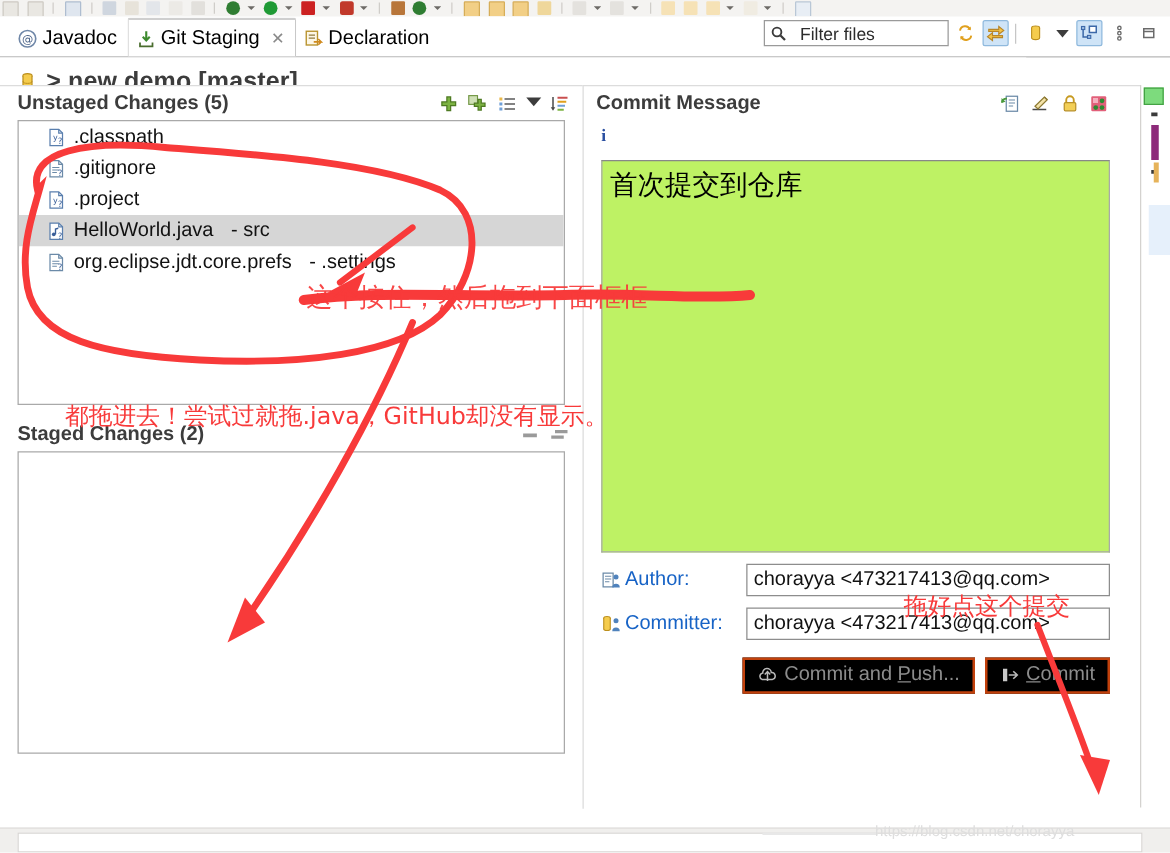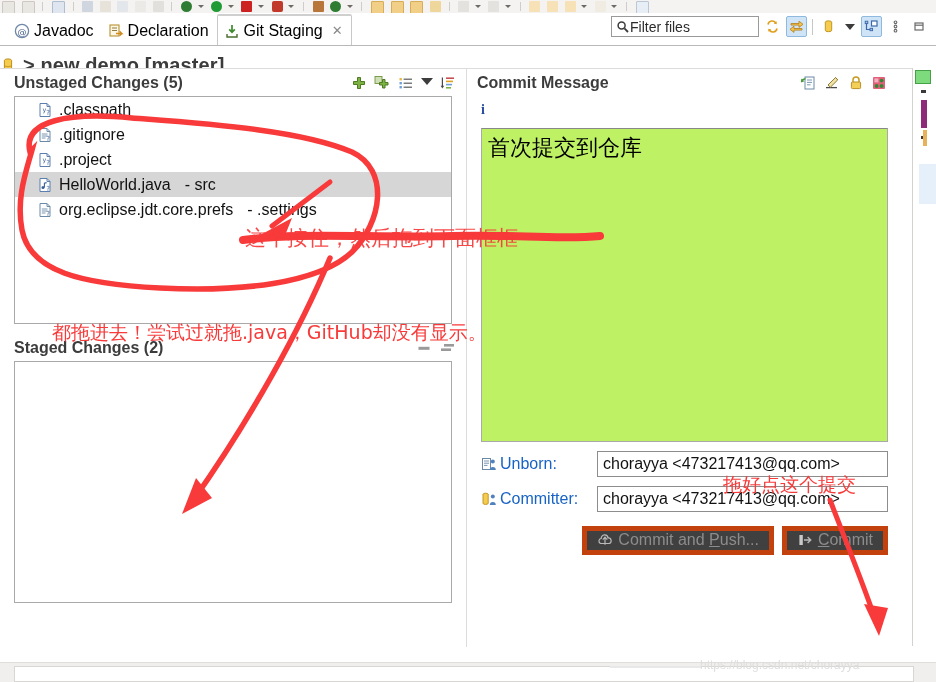--- a/index.html
+++ b/index.html
@@ -105,21 +105,21 @@
     border: 1px solid #9a9a9a;
     background: #fff;
     display: flex;
     align-items: center;
     padding-left: 4px;
     box-sizing: border-box;
   }
   .filter-text {
     font-size: 14px;
     color: #2b2b2b;
-    margin-left: 0;
+    margin-left: 10px;
   }
   .tb-btn {
     width: 21px; height: 21px;
     display: flex;
     align-items: center;
     justify-content: center;
     border-radius: 2px;
     box-sizing: border-box;
   }
   .tb-btn.toggled {
@@ -140,20 +140,21 @@
   }
 
   
   .repo-header {
     position: absolute;
     left: 0; top: 46px;
     width: 821px; height: 38px;
     background: #ffffff;
     display: flex;
     align-items: center;
+    padding-left: 14px;
     box-sizing: border-box;
   }
   .repo-title {
     font-size: 20px;
     font-weight: bold;
     color: #3c3c3c;
     margin-left: 7px;
     letter-spacing: 0.1px;
   }
 
@@ -294,22 +295,22 @@
   .committer-label { min-width: 110px; }
 
   .button-row {
     display: flex;
     justify-content: flex-end;
     gap: 8px;
     margin: 14px 25px 0 14px;
   }
   .btn {
     height: 29px;
-    border: 5px solid #c2410c;
-    background: #404040;
+    border: 2px solid #c2410c;
+    background: #000000;
     display: flex;
     align-items: center;
     justify-content: center;
     gap: 5px;
     padding: 0 10px;
     font-size: 16px;
     color: #8c8c8c;
     box-sizing: border-box;
     white-space: nowrap;
   }
@@ -418,41 +419,41 @@
     <div class="tab">
       <span style="display:inline-block;width:16px;height:16px;">
         <svg width="16" height="16" viewBox="0 0 16 16">
           <circle cx="8" cy="8" r="6.6" fill="none" stroke="#6f87a8" stroke-width="1.3"></circle>
           <text x="8" y="11.6" font-size="9" text-anchor="middle" fill="#4a6287" font-family="DejaVu Sans">@</text>
         </svg>
       </span>
       <span>Javadoc</span>
     </div>
 
+    <div class="tab active">
+      <span style="display:inline-block;width:16px;height:16px;">
+        <svg width="16" height="16" viewBox="0 0 16 16">
+          <path d="M3 11 L3 14 L13 14 L13 11" fill="none" stroke="#4a6d2e" stroke-width="1.4"></path>
+          <path d="M8 2 L8 9 M5.2 6.4 L8 9.3 L10.8 6.4" fill="none" stroke="#3d8a2e" stroke-width="1.7"></path>
+        </svg>
+      </span>
+      <span>Git Staging</span>
+      <span class="tab-close">✕</span>
+    </div>
+
     <div class="tab">
       <span style="display:inline-block;width:16px;height:16px;">
         <svg width="16" height="16" viewBox="0 0 16 16">
           <rect x="2" y="2" width="9" height="11" fill="#fdf7e6" stroke="#b8932e" stroke-width="1.1"></rect>
           <line x1="4" y1="5" x2="9" y2="5" stroke="#8f7b3e" stroke-width="1"></line>
           <line x1="4" y1="7.5" x2="9" y2="7.5" stroke="#8f7b3e" stroke-width="1"></line>
           <path d="M8 10.5 L14 10.5 L11.6 8.2 M14 10.5 L11.6 12.8" fill="none" stroke="#d08a1e" stroke-width="1.3"></path>
         </svg>
       </span>
       <span>Declaration</span>
-    </div>
-
-    <div class="tab active">
-      <span style="display:inline-block;width:16px;height:16px;">
-        <svg width="16" height="16" viewBox="0 0 16 16">
-          <path d="M3 11 L3 14 L13 14 L13 11" fill="none" stroke="#4a6d2e" stroke-width="1.4"></path>
-          <path d="M8 2 L8 9 M5.2 6.4 L8 9.3 L10.8 6.4" fill="none" stroke="#3d8a2e" stroke-width="1.7"></path>
-        </svg>
-      </span>
-      <span>Git Staging</span>
-      <span class="tab-close">✕</span>
     </div>
   </div>
 
   <div class="tabbar-right">
 
     <div class="filter-box" title="Filter files">
       <span style="display:inline-block;width:14px;height:14px;">
         <svg width="14" height="14" viewBox="0 0 14 14">
           <circle cx="5.6" cy="5.6" r="3.5" fill="none" stroke="#3b3b3b" stroke-width="1.5"></circle>
           <line x1="8.4" y1="8.4" x2="12" y2="12" stroke="#3b3b3b" stroke-width="1.8"></line>
@@ -709,21 +710,21 @@
         <span style="display:inline-block;width:16px;height:16px;">
           <svg width="16" height="16" viewBox="0 0 16 16">
             <rect x="1.5" y="2.5" width="8" height="11" fill="#fff" stroke="#6b8aa8" stroke-width="1"></rect>
             <line x1="3" y1="5" x2="8" y2="5" stroke="#6b8aa8" stroke-width="0.9"></line>
             <line x1="3" y1="7.2" x2="8" y2="7.2" stroke="#6b8aa8" stroke-width="0.9"></line>
             <line x1="3" y1="9.4" x2="6.5" y2="9.4" stroke="#6b8aa8" stroke-width="0.9"></line>
             <circle cx="11.8" cy="5.6" r="2" fill="#4f82bc"></circle>
             <path d="M8.8 14 A3 3 0 0 1 14.8 14 Z" fill="#4f82bc"></path>
           </svg>
         </span>
-        <span>Unborn:</span>
+        <span>Author:</span>
       </span>
       <span class="field-input" title="Author">
         <span>chorayya &lt;473217413@qq.com&gt;</span>
       </span>
     </div>
 
     <div class="field-row">
       <span class="field-label committer-label">
         <span style="display:inline-block;width:16px;height:16px;">
           <svg width="16" height="16" viewBox="0 0 16 16">

